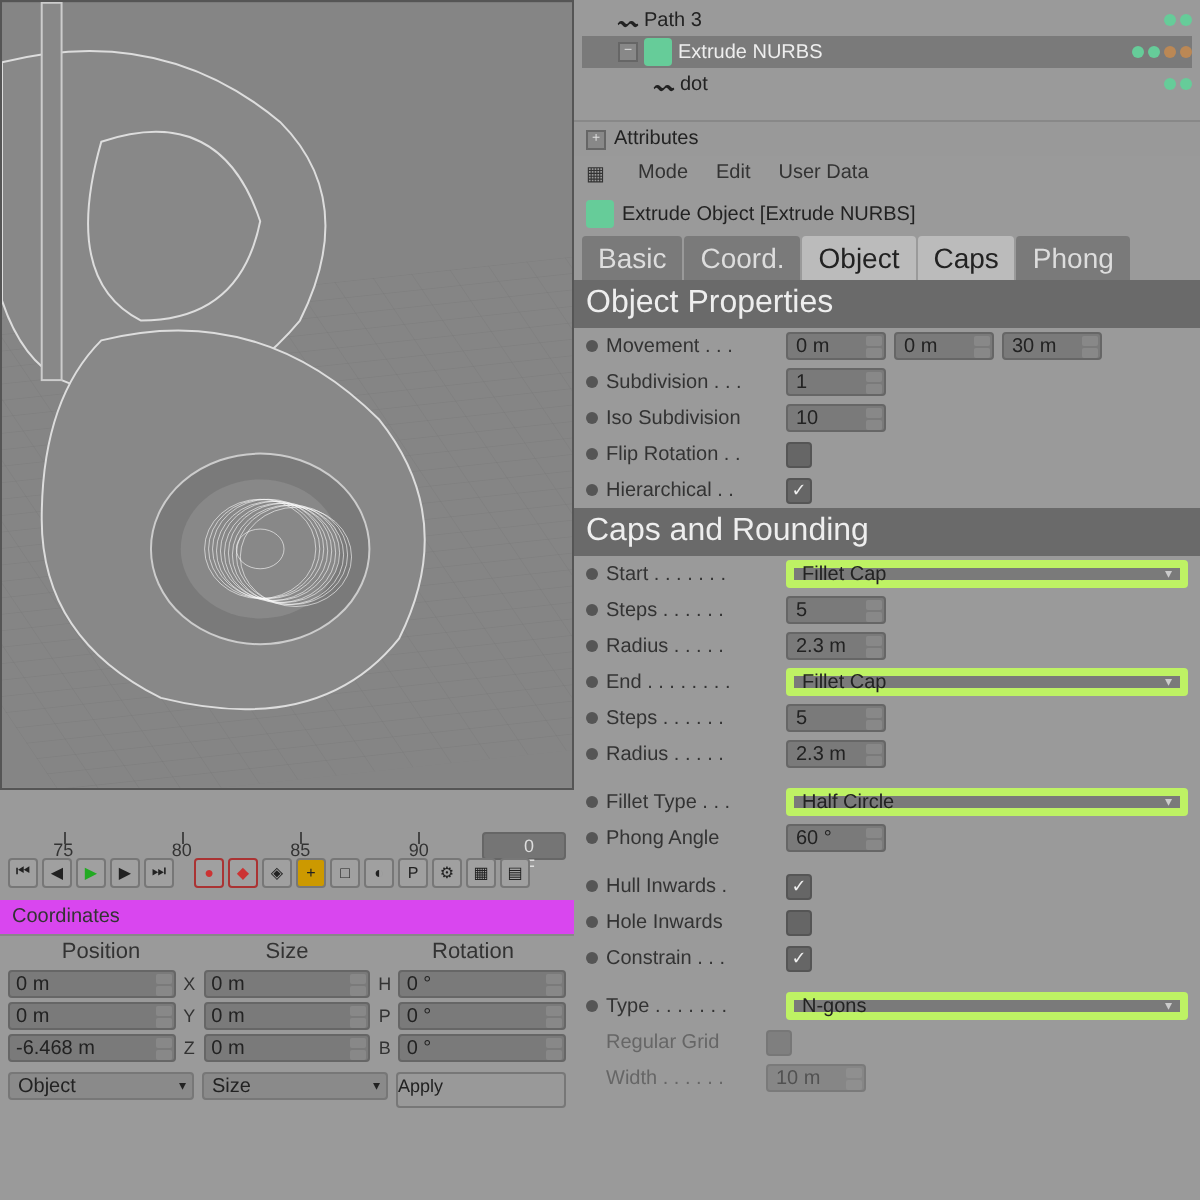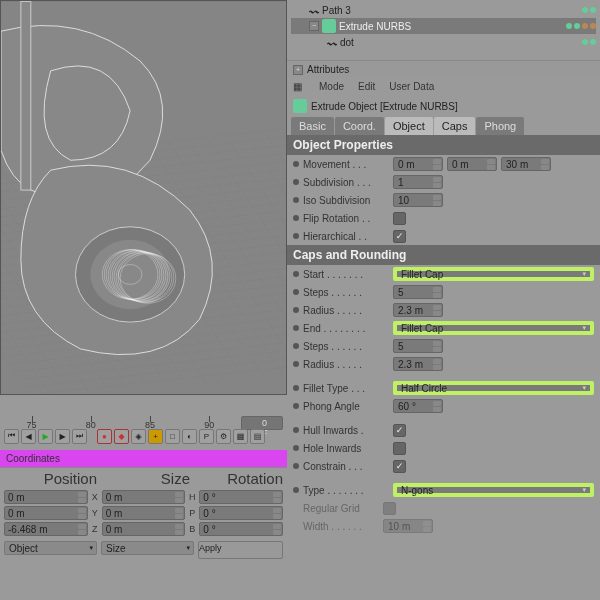--- a/index.html
+++ b/index.html
@@ -9,21 +9,21 @@
 .timeline{position:absolute;left:0;top:395px;width:287px;height:35px;background:#9a9a9a;display:flex;align-items:flex-end;padding:0 4px;gap:4px}
 .tick{position:relative;flex:1;text-align:center;font-size:9px;color:#333}
 .tick::before{content:'';position:absolute;top:-4px;left:50%;width:1px;height:6px;background:#444}
 .frame-display{width:42px;height:14px;background:#757575;border:1px solid #666;border-radius:2px;font-size:9px;padding:1px 20px;color:#ddd}
 .playback{position:absolute;left:0;top:425px;width:287px;height:22px;display:flex;align-items:center;gap:2px;padding:0 4px}
 .pbtn{width:15px;height:15px;background:#a0a0a0;border:1px solid #777;border-radius:2px;display:flex;align-items:center;justify-content:center;font-size:8px}
 .pbtn.rec{border-color:#a33}
 .coords-panel{position:absolute;left:0;top:450px;width:287px}
 .panel-title{background:#d946ef;padding:3px 6px;font-size:10px;color:#333;border-bottom:1px solid #888}
 .coords-header{display:flex;padding:2px 4px}
-.coords-header span{flex:1;text-align:right;font-size:15px;color:#333}
+.coords-header span{flex:1;text-align:center;font-size:11px;color:#333}
 .coords-row{display:flex;padding:1px 4px;gap:2px;align-items:center}
 .nfield{flex:1;height:14px;background:#7a7a7a;border:1px solid #666;border-radius:2px;padding:1px 3px;font-size:9px;color:#eee;display:flex;align-items:center;position:relative}
 .spin{position:absolute;right:1px;top:0;width:8px;height:12px;display:flex;flex-direction:column}
 .spin::before,.spin::after{content:'';flex:1;background:#888;margin:0.5px 0;border-radius:1px}
 .axis-lbl{width:10px;font-size:9px;color:#333;text-align:center}
 .coords-buttons{display:flex;padding:4px;gap:4px}
 .drop-btn{flex:1;height:14px;background:#8a8a8a;border:1px solid #777;border-radius:2px;font-size:9px;padding:1px 4px;display:flex;align-items:center;position:relative}
 .drop-btn::after{content:'▾';position:absolute;right:3px;font-size:7px}
 .apply-btn{flex:1;height:18px;background:#999;border:1px solid #777;border-radius:2px;font-size:9px;text-align:left;padding-top:1px}
 .right-panel{position:absolute;left:287px;top:0;width:313px;height:600px;background:#9a9a9a}
@@ -37,23 +37,23 @@
 .vis-dots{margin-left:auto;display:flex;gap:2px}
 .vdot{width:6px;height:6px;border-radius:50%;background:#6c9}
 .vdot.o{background:#b85}
 .attr-header{background:#999;padding:3px 6px;display:flex;align-items:center;gap:4px;border-top:1px solid #888}
 .attr-header .expand{flex-shrink:0}
 .menu-bar{padding:3px 6px;display:flex;gap:14px}
 .menu-bar span{font-size:10px;color:#333}
 .obj-title{padding:4px 6px;display:flex;align-items:center;gap:4px}
 .obj-icon{width:14px;height:14px;background:#6c9;border-radius:2px}
 .tabs{display:flex;padding:0 4px;gap:1px}
-.tab{padding:3px 8px;background:#7a7a7a;font-size:11px;color:#ddd;border-radius:2px 2px 0 0}
+.tab{padding:3px 8px;background:#7a7a7a;font-size:14px;color:#ddd;border-radius:2px 2px 0 0}
 .tab.active{background:#bbb;color:#222}
-.section-header{background:#6a6a6a;padding:3px 6px;font-size:12px;color:#eee;font-weight:bold}
+.section-header{background:#6a6a6a;padding:3px 6px;font-size:16px;color:#eee;font-weight:normal}
 .prop-row{display:flex;align-items:center;padding:2px 6px;gap:4px;min-height:18px}
 .prop-dot{width:6px;height:6px;border-radius:50%;background:#555;flex-shrink:0}
 .prop-label{width:86px;font-size:10px;color:#333;white-space:nowrap;overflow:hidden}
 .prop-label.sub{padding-left:10px;color:#666}
 .prop-field{flex:1;height:14px;background:#7a7a7a;border:1px solid #666;border-radius:2px;padding:1px 4px;font-size:9px;color:#eee;display:flex;align-items:center;position:relative}
 .prop-field.small{flex:0 0 50px}
 .prop-drop{flex:1;height:14px;background:#7a7a7a;border:4px solid #bef264;border-radius:2px;padding:1px 4px;font-size:9px;color:#ddd;display:flex;align-items:center;position:relative}
 .prop-drop::after{content:'▾';position:absolute;right:4px;font-size:7px;color:#ccc}
 .checkbox{width:13px;height:13px;background:#666;border:1px solid #555;border-radius:2px;display:flex;align-items:center;justify-content:center;font-size:9px;color:#eee}
 </style>

